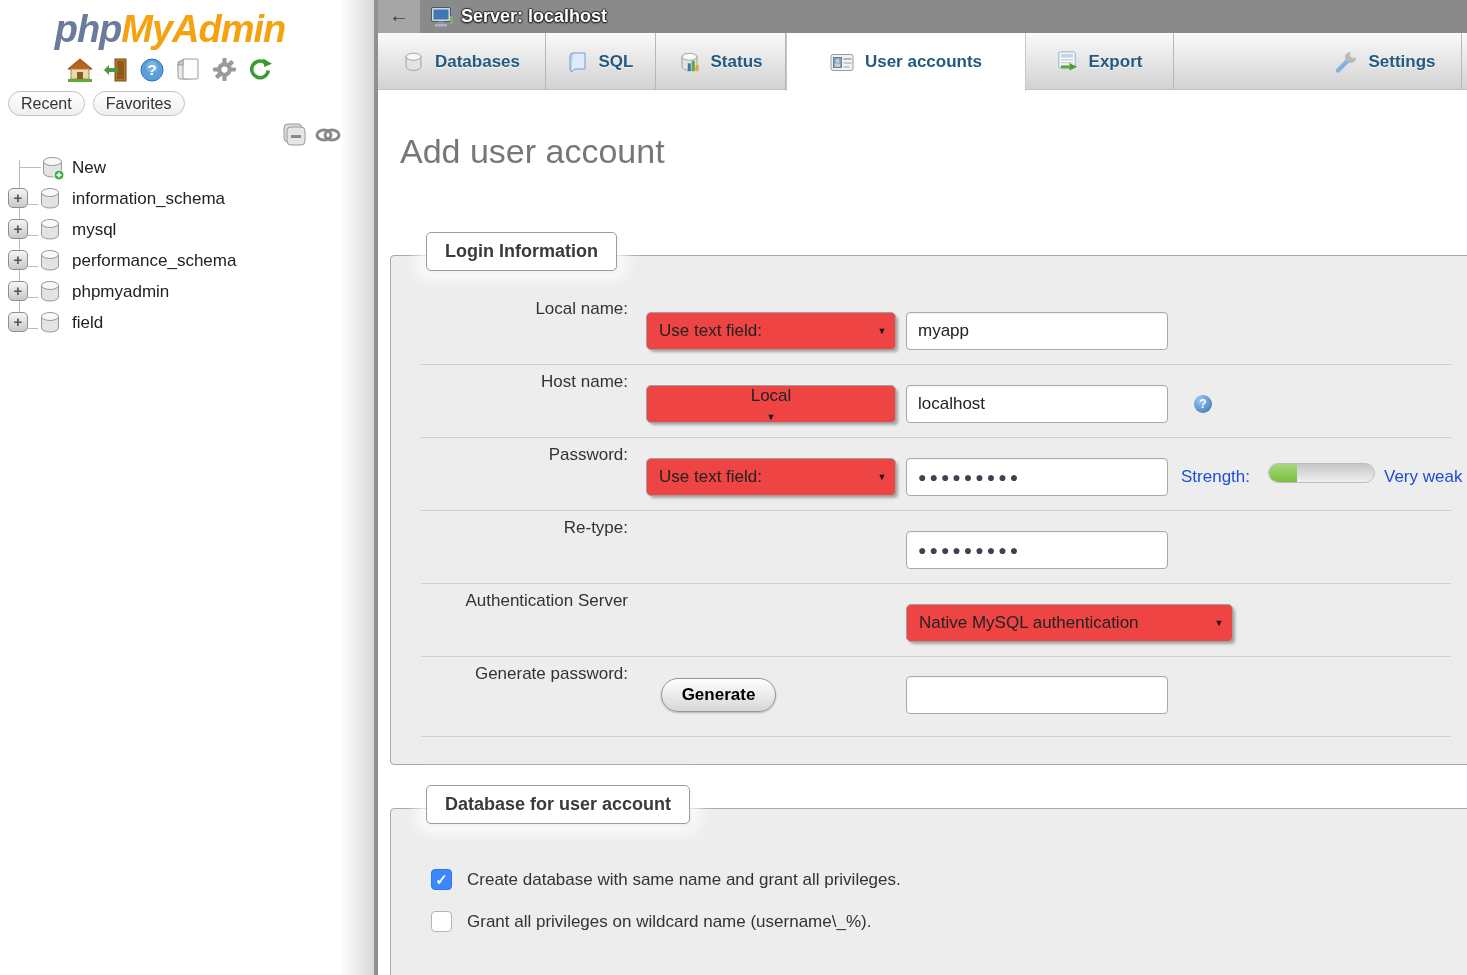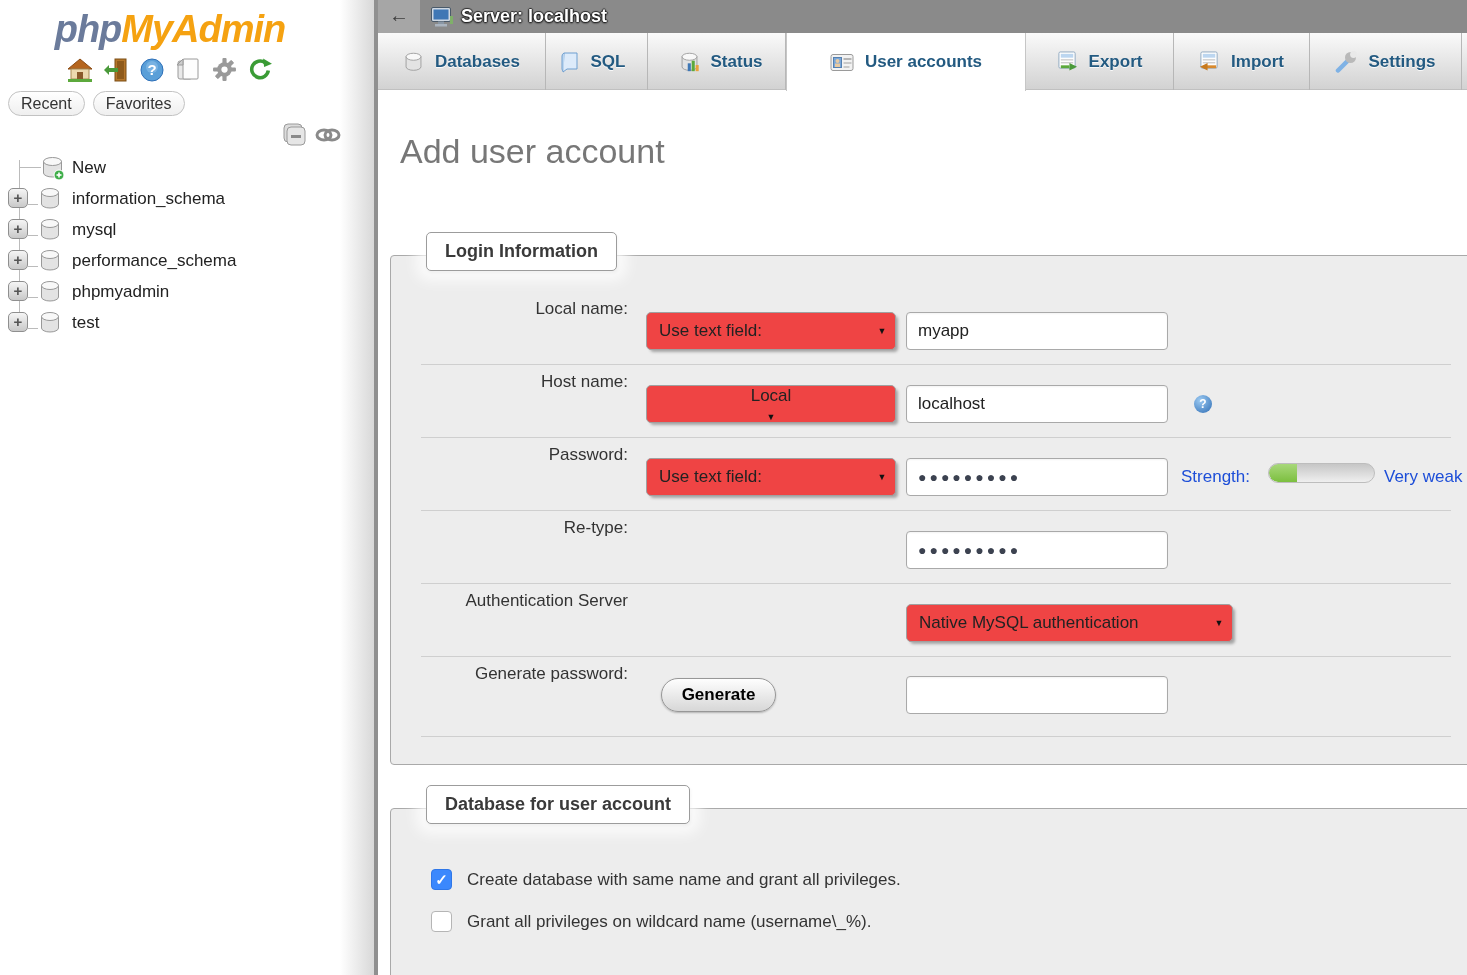--- a/index.html
+++ b/index.html
@@ -252,21 +252,21 @@
 
     <div class="tree-row" style="top:155px;">
       <div class="expander">+</div>
       <div class="tree-stub" style="left:28px;width:10px;top:21px;"></div>
       <span class="tree-db-icon">
         <svg width="24" height="25" viewBox="0 0 24 25">
           <path d="M3.5 6 v12 a8.5 4 0 0 0 17 0 V6" fill="#e3e3e3" stroke="#999"></path>
           <ellipse cx="12" cy="6.5" rx="8.5" ry="4" fill="#f8f8f8" stroke="#999"></ellipse>
         </svg>
       </span>
-      <span class="tree-label">test</span>
+      <span class="tree-label">field</span>
     </div>
   </div>
 </div>
 
 <div id="panel-divider"></div>
 
 <div id="topbar">
   <div id="back-btn">←</div>
   <div id="server-title">
     <span style="display:flex;">
@@ -285,21 +285,21 @@
 <div id="tabbar">
   <div class="tab" style="left:0;width:168px;">
     <span style="display:flex;">
       <svg width="21" height="22" viewBox="0 0 24 25">
         <path d="M3.5 6 v12 a8.5 4 0 0 0 17 0 V6" fill="#e3e3e3" stroke="#999"></path>
         <ellipse cx="12" cy="6.5" rx="8.5" ry="4" fill="#f8f8f8" stroke="#999"></ellipse>
       </svg>
     </span>
     <span class="tab-label">Databases</span>
   </div>
-  <div class="tab" style="left:160px;width:110px;text-align:right;">
+  <div class="tab" style="left:168px;width:110px;text-align:right;">
     <span style="display:flex;">
       <svg width="20" height="22" viewBox="0 0 20 22">
         <path d="M4 2 h13 v16 h-10 l-4 3 z" fill="#ddebfa" stroke="#6f9fd0"></path>
         <path d="M4 2 q-2 1 -2 3 v13 q0 2 2 3" fill="#bcd6f0" stroke="#6f9fd0"></path>
       </svg>
     </span>
     <span class="tab-label">SQL</span>
   </div>
   <div class="tab" style="left:278px;width:130px;">
     <span style="display:flex;">
@@ -333,33 +333,20 @@
         <rect x="2" y="1" width="17" height="17" rx="1.5" fill="#fdfdfd" stroke="#8fa8c0"></rect>
         <rect x="4" y="3" width="13" height="4" fill="#bcd6f0"></rect>
         <rect x="4" y="8.5" width="13" height="1.5" fill="#cfcfcf"></rect>
         <rect x="4" y="11.5" width="13" height="1.5" fill="#cfcfcf"></rect>
         <rect x="4" y="15" width="9" height="3" fill="#5ca93c"></rect>
         <polygon points="13,12.5 21,16.5 13,20.5" fill="#4a9a3a"></polygon>
       </svg>
     </span>
     <span class="tab-label">Export</span>
   </div>
-  <div class="tab" style="left:796px;width:136px;">
-    <span style="display:flex;">
-      <svg width="21" height="21" viewBox="0 0 22 22">
-        <rect x="2" y="1" width="17" height="17" rx="1.5" fill="#fdfdfd" stroke="#8fa8c0"></rect>
-        <rect x="4" y="3" width="13" height="4" fill="#bcd6f0"></rect>
-        <rect x="4" y="8.5" width="13" height="1.5" fill="#cfcfcf"></rect>
-        <rect x="4" y="11.5" width="13" height="1.5" fill="#cfcfcf"></rect>
-        <rect x="8" y="15" width="10" height="3" fill="#d88a2e"></rect>
-        <polygon points="9,12.5 1,16.5 9,20.5" fill="#c77a1e"></polygon>
-      </svg>
-    </span>
-    <span class="tab-label">Import</span>
-  </div>
   <div class="tab" style="left:932px;width:152px;">
     <span style="display:flex;">
       <svg width="22" height="22" viewBox="0 0 22 22">
         <path d="M3 19.5 L12 10.5" stroke="#7fb2e5" stroke-width="4.5" stroke-linecap="round"></path>
         <circle cx="15.5" cy="6.5" r="5.5" fill="#b9b9b9"></circle>
         <circle cx="18.5" cy="3.5" r="3.4" fill="#e9e9e9"></circle>
       </svg>
     </span>
     <span class="tab-label">Settings</span>
   </div>

